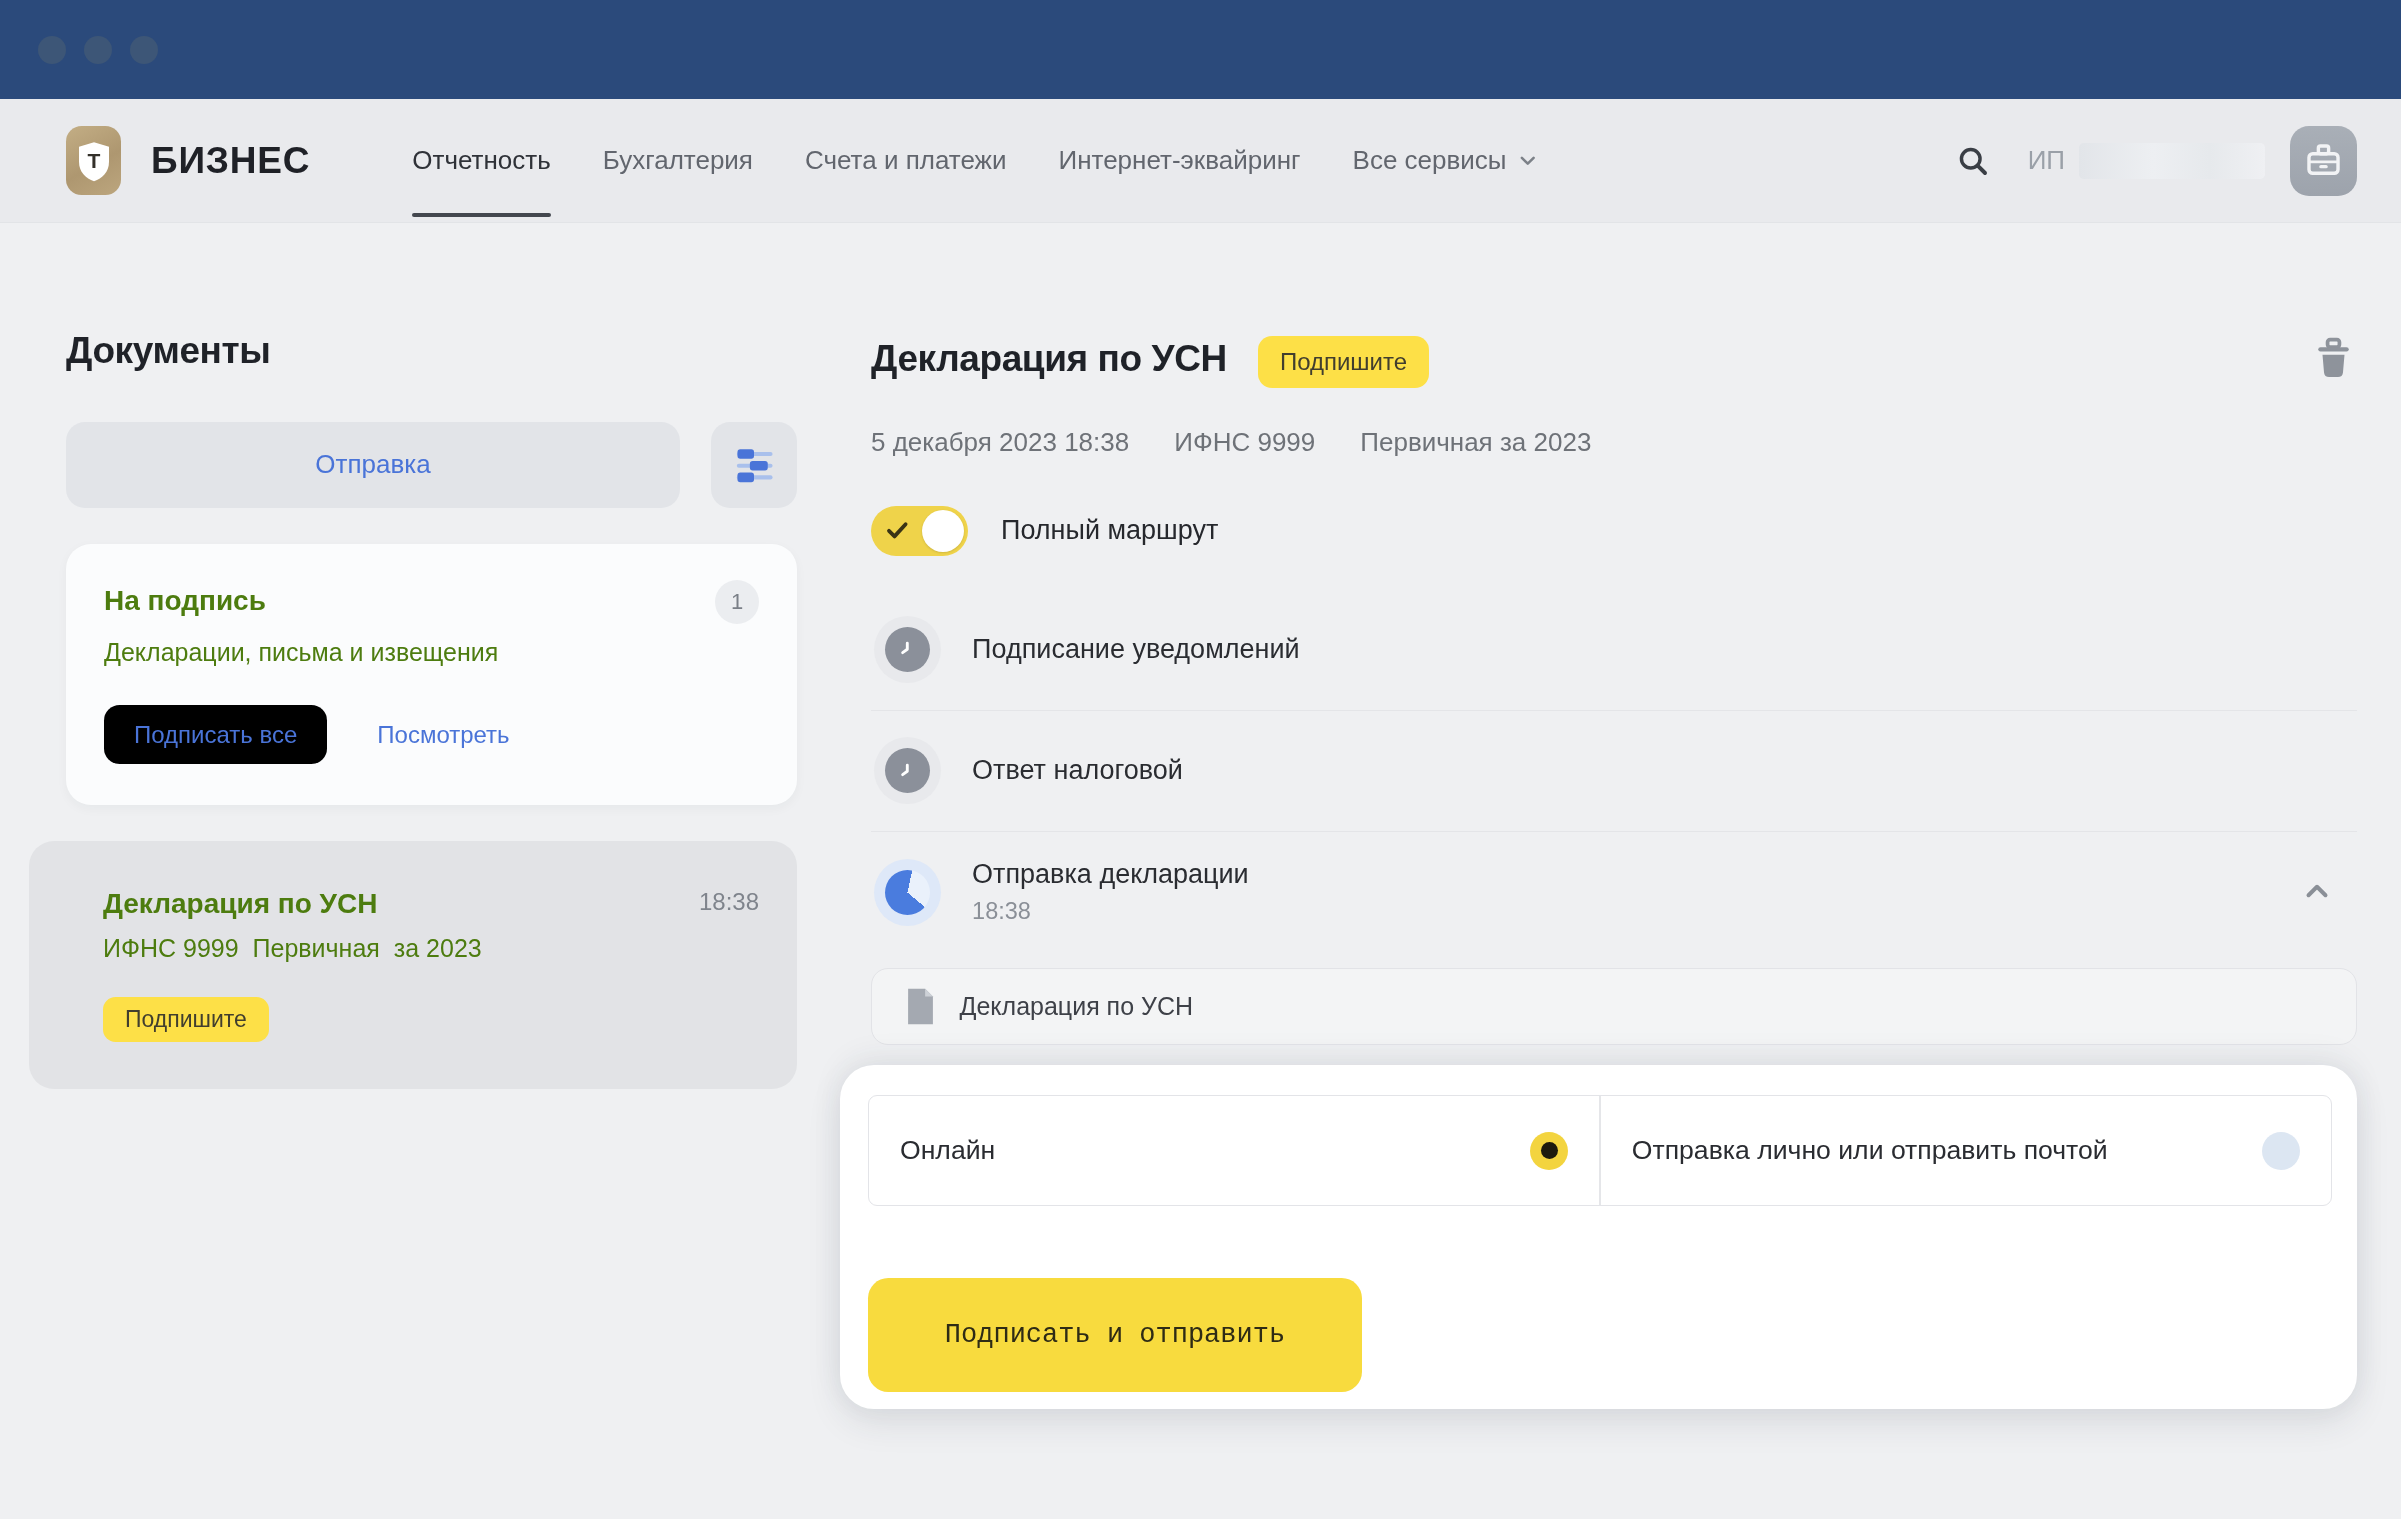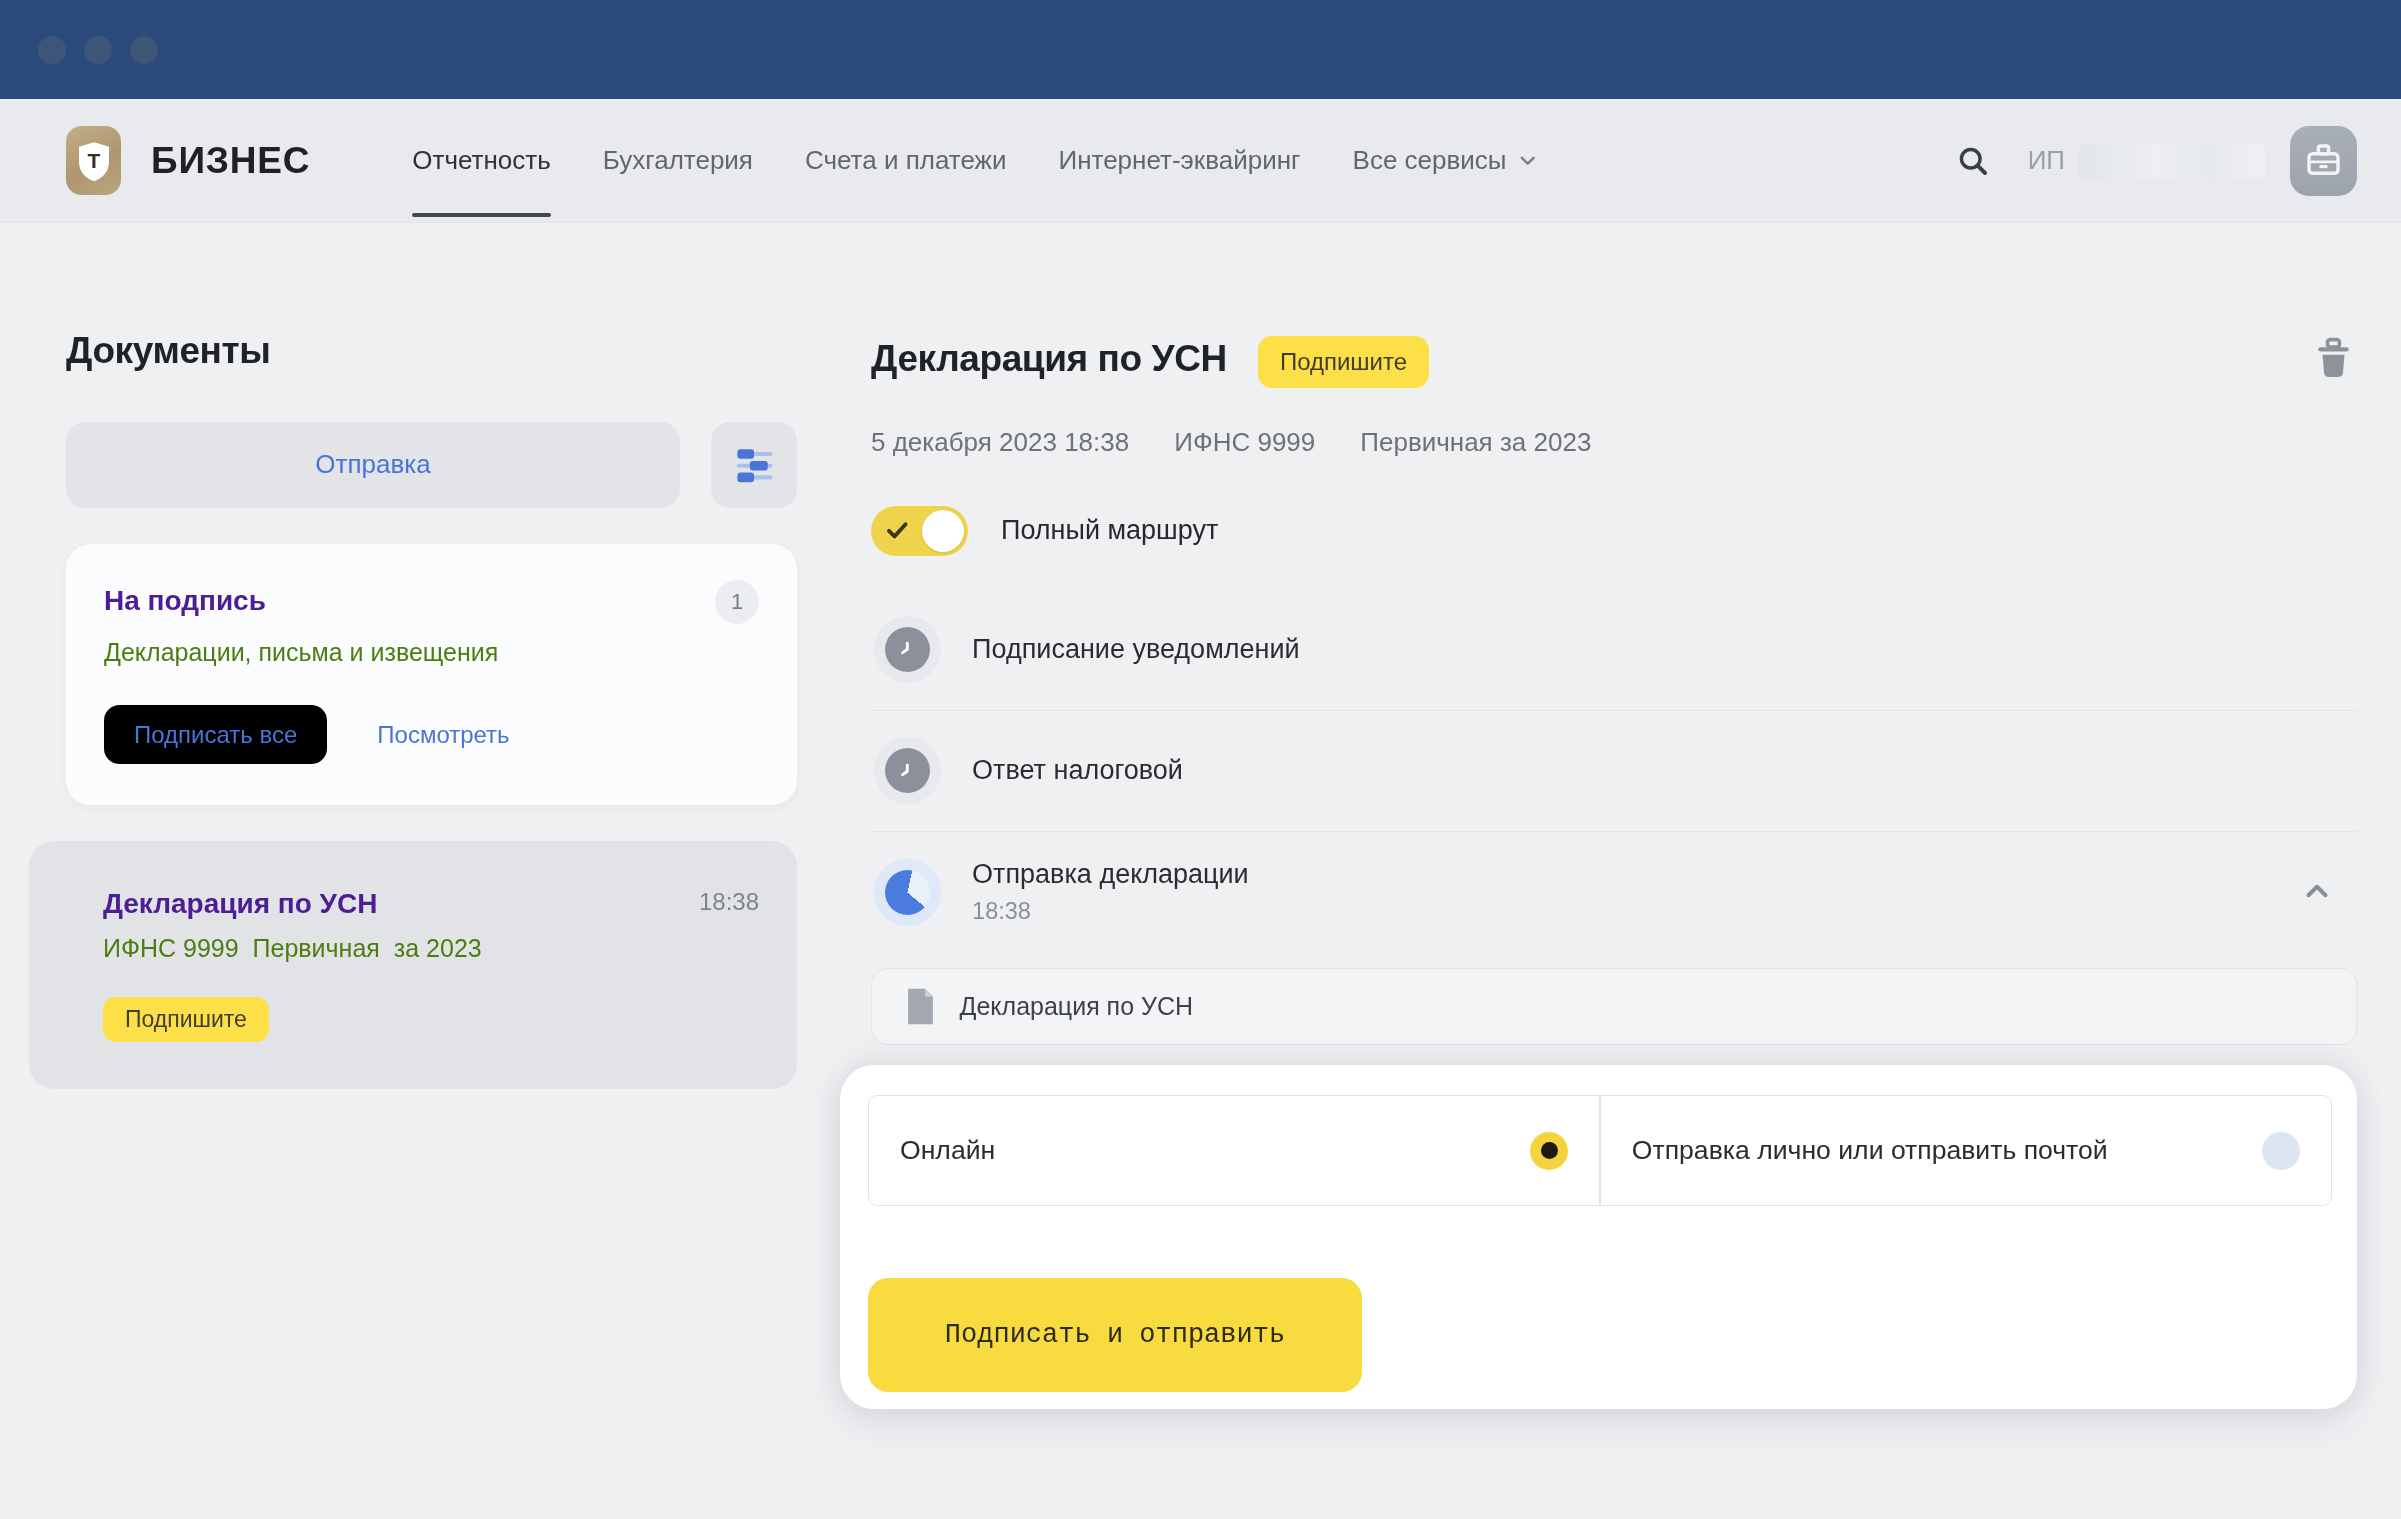--- a/index.html
+++ b/index.html
@@ -33,21 +33,21 @@
 
   
   .sidebar { width:731px; flex-shrink:0; }
   .side-actions { display:flex; gap:31px; margin-top:50px; }
   .create-btn { flex:1; height:86px; border:none; border-radius:19px; background:#E2E4E8; color:#4A74D8; font-size:26px; font-family:inherit; cursor:pointer; }
   .filter-btn { width:86px; height:86px; border:none; border-radius:19px; background:#E2E4E8; display:flex; align-items:center; justify-content:center; cursor:pointer; }
   .card { border-radius:25px; margin-top:36px; padding:41px 38px; }
   .card.white { background:#FBFCFD; box-shadow:0 3.1px 11px rgba(30,40,60,.04); }
   .card.selected { background:#E2E3E6; margin-left:-37px; padding-left:74px; padding-top:47px; padding-bottom:47px; }
   .card-head { display:flex; align-items:flex-start; }
-  .card-title { font-size:28px; font-weight:bold; color:#4c1d95; }
+  .card-title { font-size:28px; font-weight:bold; color:#4d7c0f; }
   .count-badge { margin-left:auto; width:44px; height:44px; border-radius:50%; background:#EBEDF0; color:#7A7F87; font-size:22px; display:flex; align-items:center; justify-content:center; margin-top:-4.7px; }
   .card-time { margin-left:auto; font-size:24px; color:#7F848C; }
   .card-sub { margin-top:14px; font-size:25px; color:#4d7c0f; }
   .card-actions { display:flex; align-items:center; gap:50px; margin-top:38px; }
   .pill-btn { height:59px; padding:0 30px; border:none; border-radius:15.6px; background:#000000; color:#4A74D8; font-size:24px; font-family:inherit; cursor:pointer; }
   .link-btn { border:none; background:none; color:#4A74D8; font-size:24px; font-family:inherit; cursor:pointer; }
   .badge-cream { display:inline-flex; align-items:center; height:45px; padding:0 22px; border-radius:12.5px; background:#fde047; color:#413E2E; font-size:23px; margin-top:34px; }
 
   
   .main { flex:1; margin-left:74px; display:flex; flex-direction:column; }

